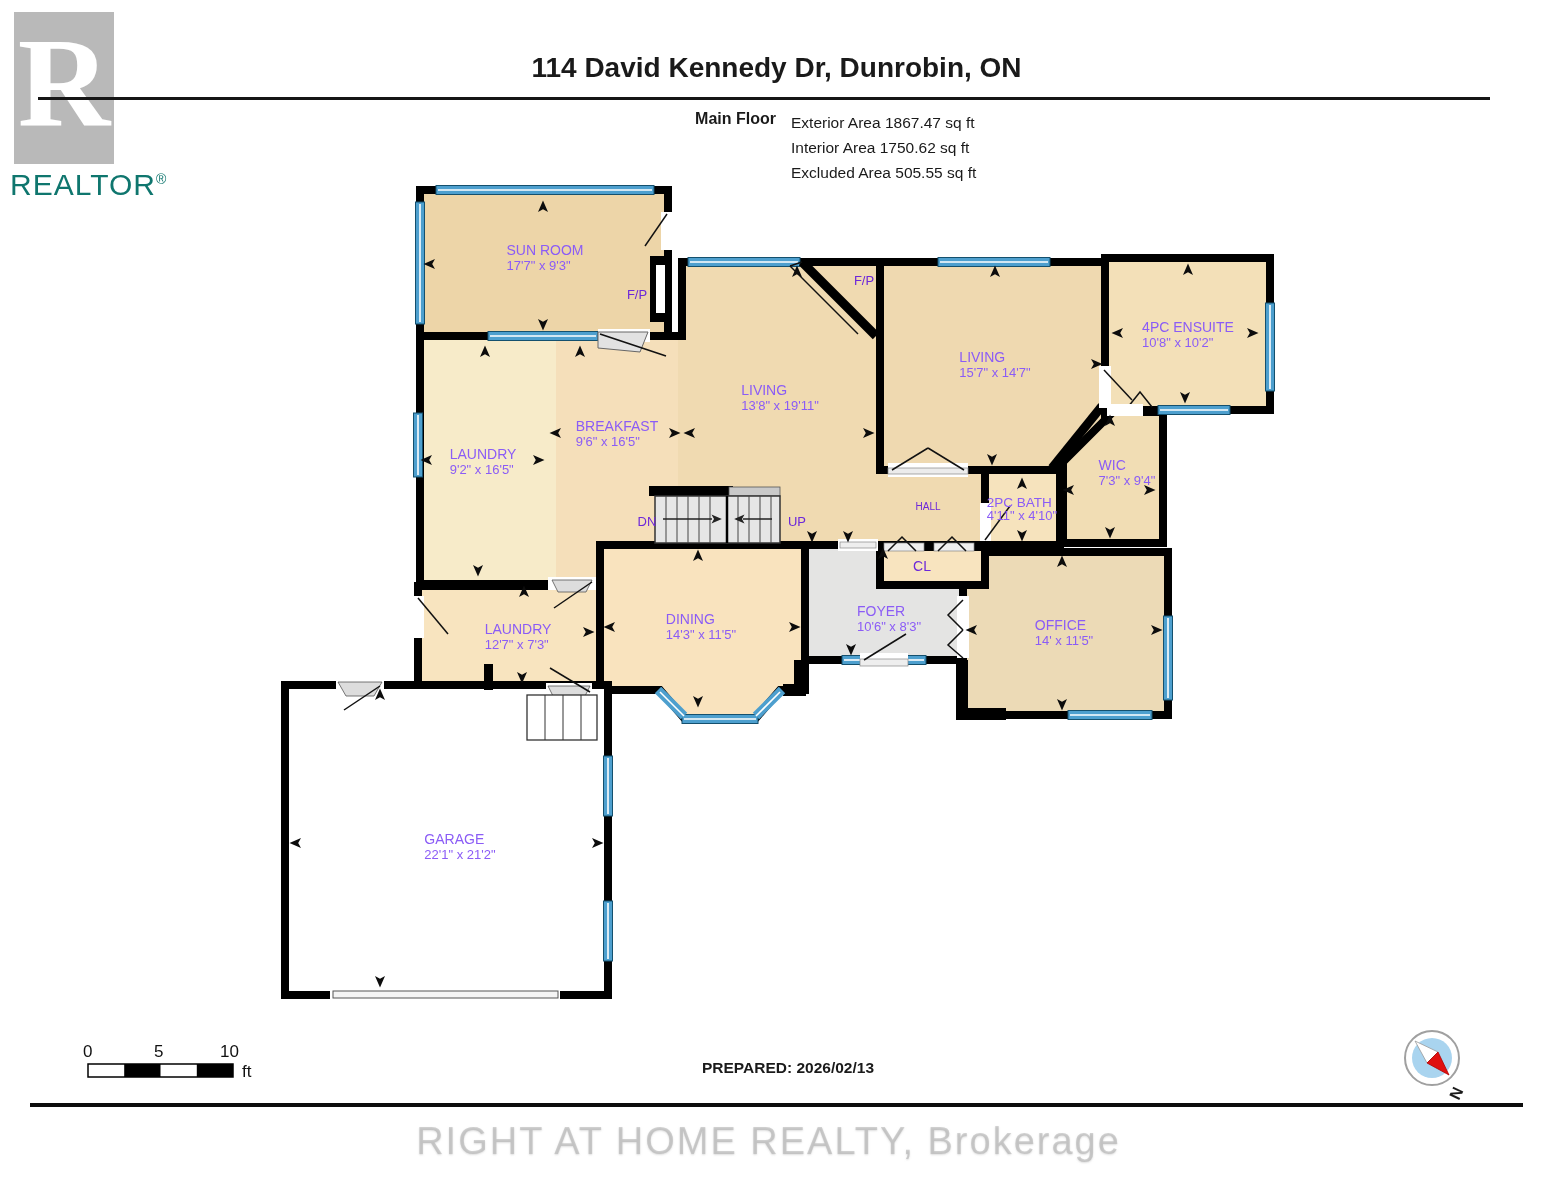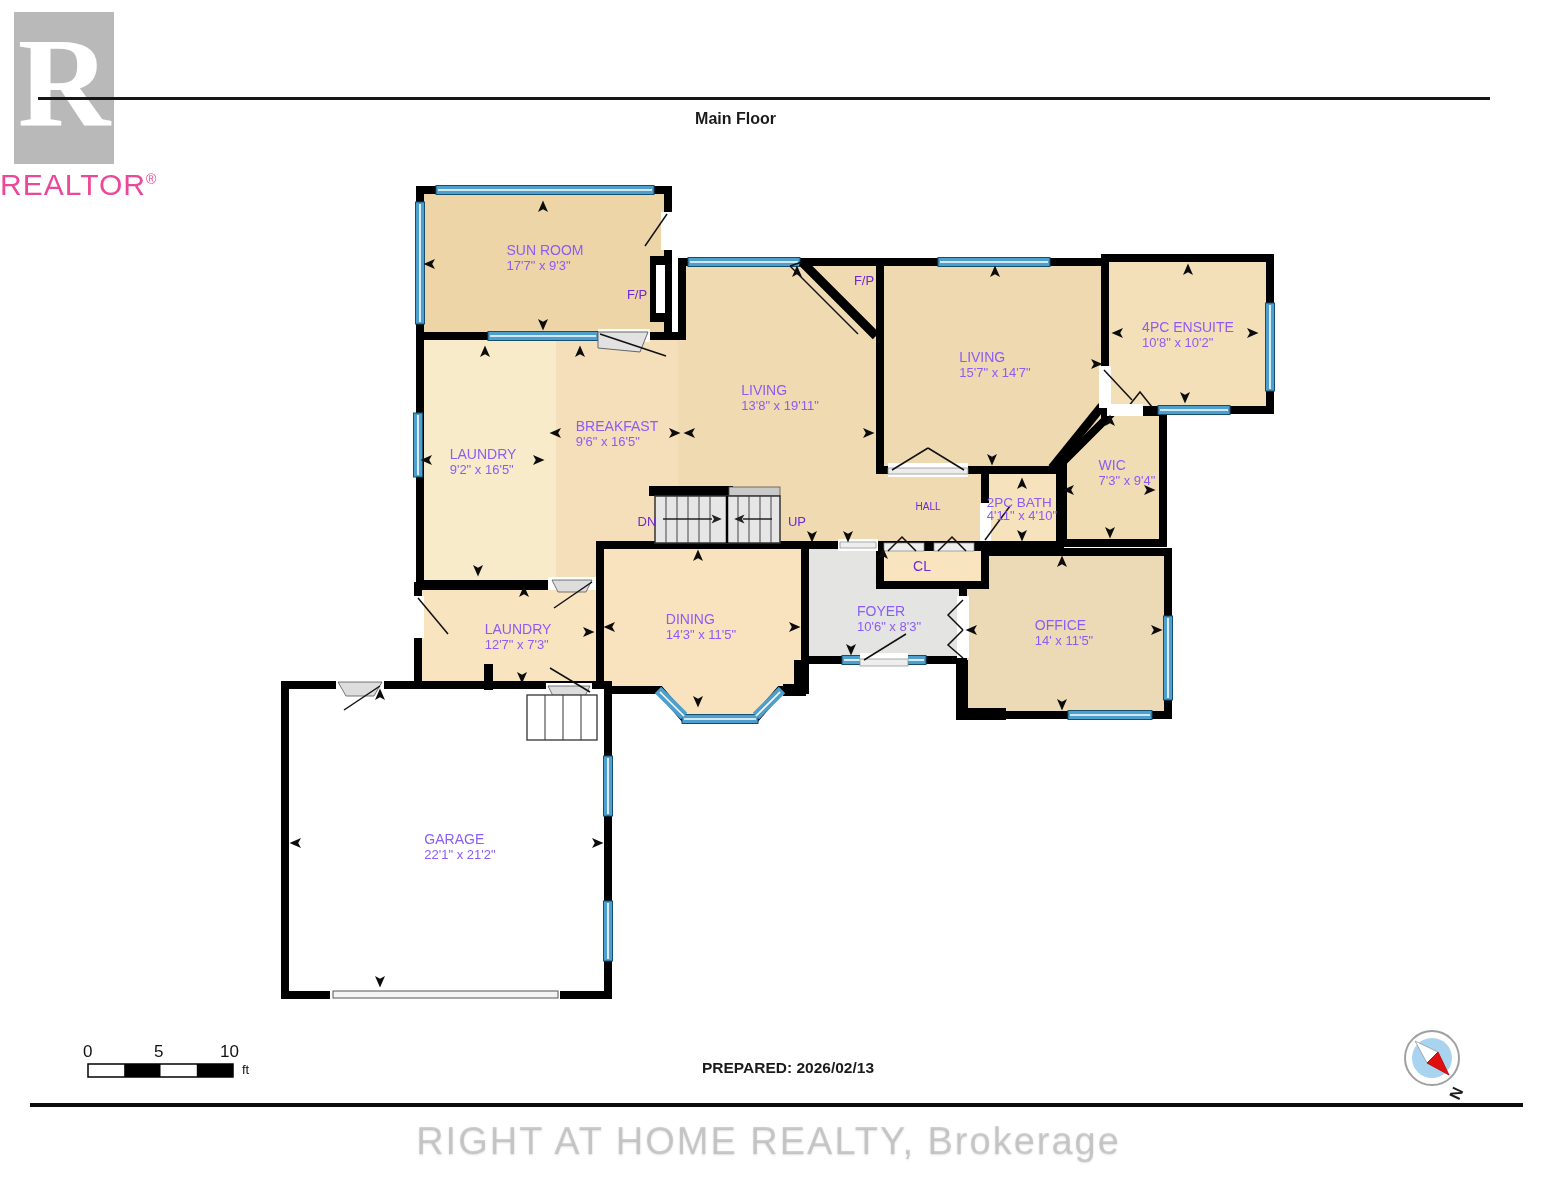--- a/index.html
+++ b/index.html
@@ -4,36 +4,36 @@
 <style>
   html,body{margin:0;padding:0;background:#fff;}
   #canvas{position:relative;width:1553px;height:1200px;background:#fff;overflow:hidden;
           font-family:"Liberation Sans", sans-serif;color:#1a1a1a;}
   #plan-svg{position:absolute;left:0;top:0;}
   
   .logo-box{position:absolute;left:14px;top:12px;width:100px;height:152px;background:#b9b9b9;}
   .logo-box .r{position:absolute;left:0;top:-6px;width:100%;height:100%;
       font-family:"Liberation Serif", serif;font-weight:bold;font-size:128px;line-height:152px;
       color:#fff;text-align:center;}
-  .logo-word{position:absolute;left:0;top:168px;font-size:30px;color:#ec4899;letter-spacing:1px;}
+  .logo-word{position:absolute;left:10px;top:168px;font-size:30px;color:#0f766e;letter-spacing:1px;}
   .logo-word sup{font-size:14px;}
   .title{position:absolute;left:0;right:0;top:52px;text-align:center;font-size:28px;font-weight:bold;}
   .hrule{position:absolute;left:38px;top:97px;width:1452px;height:3px;background:#161616;}
   .floor-label{position:absolute;left:560px;top:110px;width:216px;text-align:right;
       font-size:16px;font-weight:bold;}
   .stats{position:absolute;left:791px;top:110px;font-size:15.5px;line-height:25px;}
   
   .rlabel{position:absolute;transform:translateX(-50%);text-align:left;white-space:nowrap;
       font-size:14px;line-height:15px;color:#8b5cf6;}
   .rlabel .dims{font-size:13px;}
   .slabel{position:absolute;transform:translateX(-50%);white-space:nowrap;
       font-size:13px;color:#6d28d9;}
   
   .scale-num{position:absolute;font-size:17px;color:#111;}
-  .scale-ft{position:absolute;font-size:13px;color:#111;}
+  .scale-ft{position:absolute;font-size:17px;color:#111;}
   .prepared{position:absolute;left:702px;top:1059px;font-size:15.5px;font-weight:bold;}
   .footer-rule{position:absolute;left:30px;top:1103px;width:1493px;height:4px;background:#0d0d0d;}
   .disclaimer{position:absolute;left:62px;top:1112px;font-size:15px;color:#101010;}
   .watermark{position:absolute;left:0;right:16px;top:1120px;text-align:center;font-size:38px;
       color:rgba(160,160,160,0.45);letter-spacing:2px;text-shadow:0 1px 2px rgba(200,200,200,.6);}
   .compass-n{position:absolute;left:1450px;top:1084px;font-size:16px;font-weight:bold;
       transform:rotate(115deg);}
 </style>
 </head>
 <body>
@@ -270,22 +270,28 @@
       <polygon points="1415,1041 1438,1052 1427,1063" fill="#fff" stroke="#999" stroke-width="0.8"></polygon>
       <polygon points="1449,1075 1438,1052 1427,1063" fill="#E01010" stroke="#B00000" stroke-width="0.8"></polygon>
     </g>
   </svg>
 
   <div class="logo-box">
     <div class="r">R</div>
   </div>
   <div class="logo-word"><span>REALTOR</span><sup>®</sup></div>
 
+  <div class="title">114 David Kennedy Dr, Dunrobin, ON</div>
   <div class="hrule"></div>
   <div class="floor-label">Main Floor</div>
+  <div class="stats">
+    <div>Exterior Area 1867.47 sq ft</div>
+    <div>Interior Area 1750.62 sq ft</div>
+    <div>Excluded Area 505.55 sq ft</div>
+  </div>
 
   <div class="rlabel" style="left:545px;top:243px">
     <div>SUN ROOM</div>
     <div class="dims">17'7" x 9'3"</div>
   </div>
   <div class="rlabel" style="left:483px;top:447px">
     <div>LAUNDRY</div>
     <div class="dims">9'2" x 16'5"</div>
   </div>
   <div class="rlabel" style="left:617px;top:419px">

